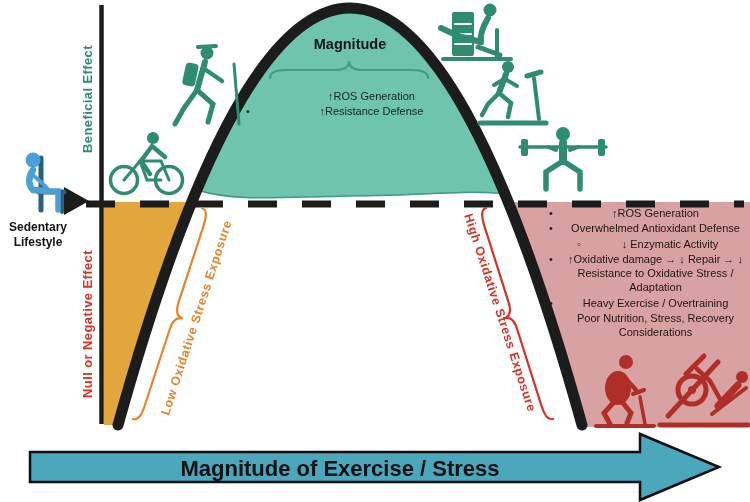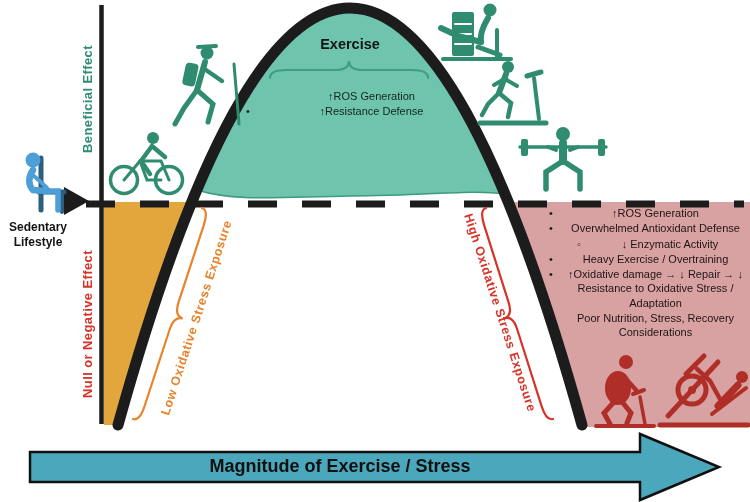--- a/index.html
+++ b/index.html
@@ -10,21 +10,21 @@
   .v-pos{left:14px;top:91px;width:150px;height:16px;transform:rotate(-90deg);
          color:#2E8B74;font-weight:bold;font-size:13px;letter-spacing:.4px;}
   .v-neg{left:-11px;top:316px;width:200px;height:16px;transform:rotate(-90deg);
          color:#D63226;font-weight:bold;font-size:13px;letter-spacing:.4px;}
   .sedentary{left:1px;top:220px;width:74px;color:#141414;font-weight:bold;font-size:12px;line-height:1.25;}
   .hormesis-title{left:298px;top:36px;width:104px;color:#141414;font-weight:bold;font-size:14.5px;}
   .low-lbl{left:85px;top:310px;width:225px;height:16px;transform:rotate(-72deg);
            color:#E8832B;font-weight:bold;font-size:12.5px;letter-spacing:.6px;white-space:nowrap;}
   .high-lbl{left:386px;top:305px;width:226px;height:16px;transform:rotate(72deg);
             color:#D63226;font-weight:bold;font-size:12.5px;letter-spacing:.6px;white-space:nowrap;}
-  .x-lbl{left:40px;top:456px;width:600px;color:#101010;font-weight:bold;font-size:18px;}
+  .x-lbl{left:40px;top:456px;width:600px;color:#101010;font-weight:bold;font-size:22px;}
   .blist{position:absolute;display:flex;flex-direction:column;gap:1px;text-align:left;}
   .hbox{left:246px;top:89px;width:238px;font-size:11px;line-height:1.3;color:#13241e;}
   .rbox{left:549px;top:206px;width:200px;font-size:11px;line-height:1.3;color:#201414;}
   .bitem{display:flex;text-align:center;}
   .bitem::before{content:"\2022";flex:0 0 13px;text-align:left;}
   .bitem.sub{margin-left:24px;}
   .bitem.sub::before{content:"\25E6";flex:0 0 14px;padding-left:4px;}
   .btext{flex:1;}
 </style>
 </head>
@@ -144,21 +144,21 @@
       <path d="M720,399 L710,381 L697,369" stroke-width="4.5"></path>
     </g>
   </svg>
 
   <div class="lbl v-pos">Beneficial Effect</div>
 
   <div class="lbl v-neg">Null or Negative Effect</div>
 
   <div class="lbl sedentary">Sedentary Lifestyle</div>
 
-  <div class="lbl hormesis-title">Exercise</div>
+  <div class="lbl hormesis-title">Magnitude</div>
 
   <div class="blist hbox">
     <div class="bitem">
       <span class="btext">↑ROS Generation</span>
       </div>
     <div class="bitem">
       <span class="btext">↑Resistance Defense</span>
       </div>
   </div>
 
@@ -166,24 +166,24 @@
     <div class="bitem">
       <span class="btext">↑ROS Generation</span>
       </div>
     <div class="bitem">
       <span class="btext">Overwhelmed Antioxidant Defense</span>
       </div>
     <div class="bitem sub">
       <span class="btext">↓ Enzymatic Activity</span>
       </div>
     <div class="bitem">
-      <span class="btext">Heavy Exercise / Overtraining</span>
+      <span class="btext">↑Oxidative damage → ↓ Repair → ↓ Resistance to Oxidative Stress / Adaptation</span>
       </div>
     <div class="bitem">
-      <span class="btext">↑Oxidative damage → ↓ Repair → ↓ Resistance to Oxidative Stress / Adaptation</span>
+      <span class="btext">Heavy Exercise / Overtraining</span>
       </div>
     <div class="bitem">
       <span class="btext">Poor Nutrition, Stress, Recovery Considerations</span>
       </div>
   </div>
 
   <div class="lbl low-lbl">Low Oxidative Stress Exposure</div>
 
   <div class="lbl high-lbl">High Oxidative Stress Exposure</div>
 

